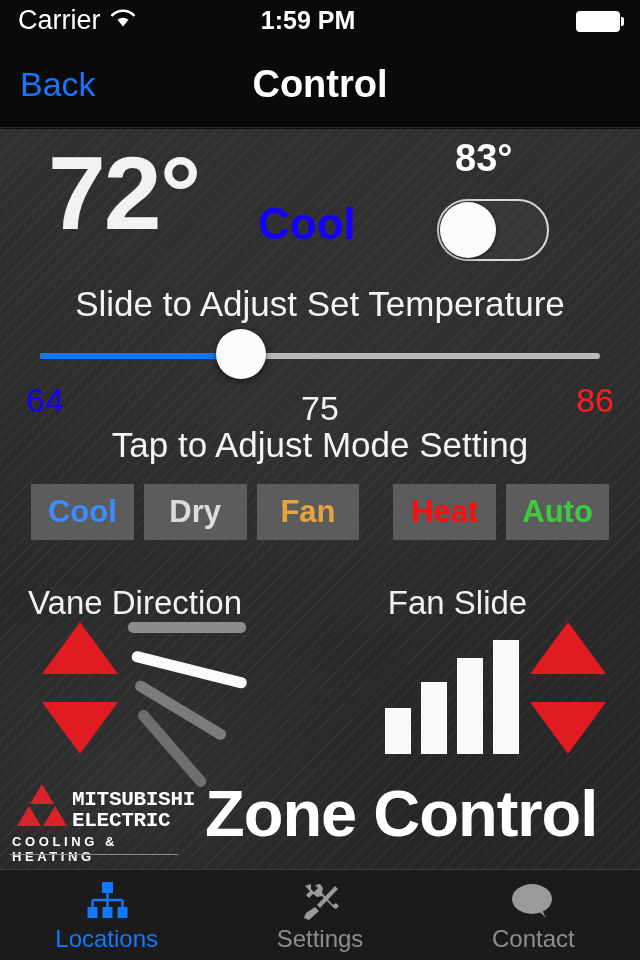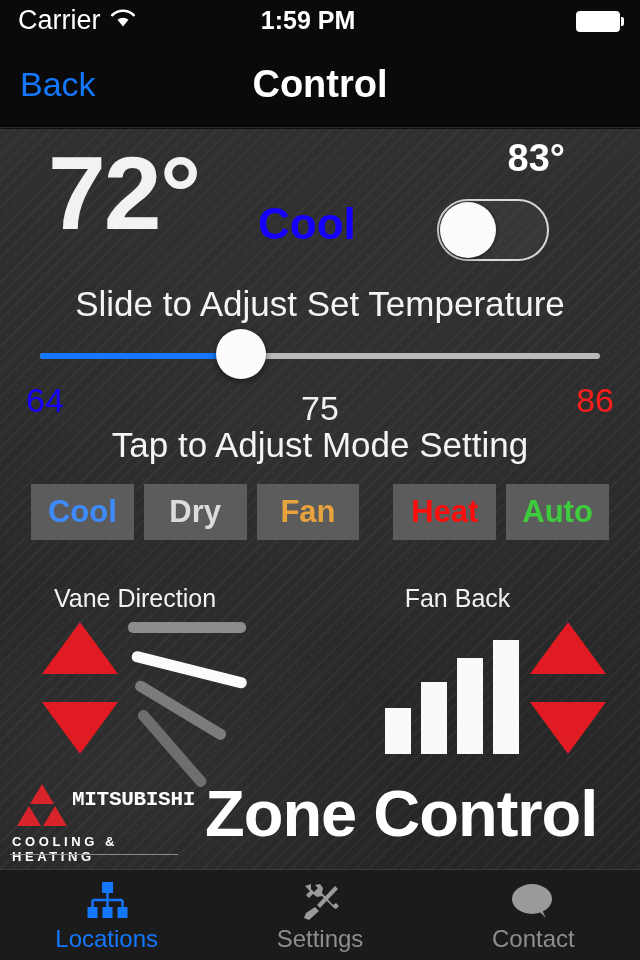--- a/index.html
+++ b/index.html
@@ -139,21 +139,21 @@
     position: absolute;
     left: 258px; top: 70px;
     font-size: 44px;
     font-weight: bold;
     color: #1500ff;
   }
   .setpoint-temp {
     position: absolute;
     left: 455px; top: 8px;
     width: 110px;
-    text-align: right;
+    text-align: left;
     font-size: 38px;
     font-weight: bold;
     color: #ffffff;
   }
   .power-toggle {
     position: absolute;
     left: 437px; top: 70px;
     width: 112px; height: 62px;
     border: 2px solid #d8d8d8;
     border-radius: 31px;
@@ -252,21 +252,21 @@
     align-items: center;
     justify-content: center;
     font-size: 31px;
     font-weight: bold;
     cursor: pointer;
   }
 
   
   .section-title {
     position: absolute;
-    font-size: 25px;
+    font-size: 33px;
     color: #f2f2f2;
     text-align: center;
   }
   .vane-title { left: 10px; top: 455px; width: 250px; }
   .fan-title  { left: 330px; top: 455px; width: 255px; }
 
   .tri-btn { position: absolute; cursor: pointer; }
 
   .tri-up, .tri-down {
     width: 0; height: 0;
@@ -449,21 +449,21 @@
     <div class="tri-btn vane-down">
       <div class="tri-down"></div>
     </div>
     <div class="vane-bars" id="vane-bars">
         <div class="vane-bar" style="width: 118px; background: rgb(140, 140, 140); left: 0px; top: 8px; transform: rotate(0deg);"></div>
         <div class="vane-bar" style="width: 118px; background: rgb(251, 251, 251); left: 4px; top: 36px; transform: rotate(14deg);"></div>
         <div class="vane-bar" style="width: 104px; background: rgb(123, 123, 123); left: 8px; top: 64px; transform: rotate(31deg);"></div>
         <div class="vane-bar" style="width: 98px; background: rgb(110, 110, 110); left: 12px; top: 92px; transform: rotate(49deg);"></div>
       </div>
 
-    <div class="section-title fan-title">Fan Back</div>
+    <div class="section-title fan-title">Fan Slide</div>
     <div class="tri-btn fan-up">
       <div class="tri-up"></div>
     </div>
     <div class="tri-btn fan-down">
       <div class="tri-down"></div>
     </div>
     <div class="fan-bars" id="fan-bars">
         <div class="fan-bar" style="height: 46px; left: 0px;"></div>
         <div class="fan-bar" style="height: 72px; left: 36px;"></div>
         <div class="fan-bar" style="height: 96px; left: 72px;"></div>
@@ -474,20 +474,21 @@
       <div class="ml-logo">
         <div class="ml-diamonds">
           <svg width="52" height="46" viewBox="0 0 52 46">
             <polygon points="26,2 38,22 14,22" fill="#d8232a"></polygon>
             <polygon points="13,24 25,44 1,44" fill="#d8232a"></polygon>
             <polygon points="39,24 51,44 27,44" fill="#d8232a"></polygon>
           </svg>
         </div>
         <div class="ml-wordmark">
           <div>MITSUBISHI</div>
+          <div>ELECTRIC</div>
         </div>
         <div class="ml-tagline">COOLING &amp; HEATING</div>
         <div class="ml-rule"></div>
       </div>
       <div class="zone-control">Zone Control</div>
     </div>
 
   </div>
 
   <div class="tab-bar">

